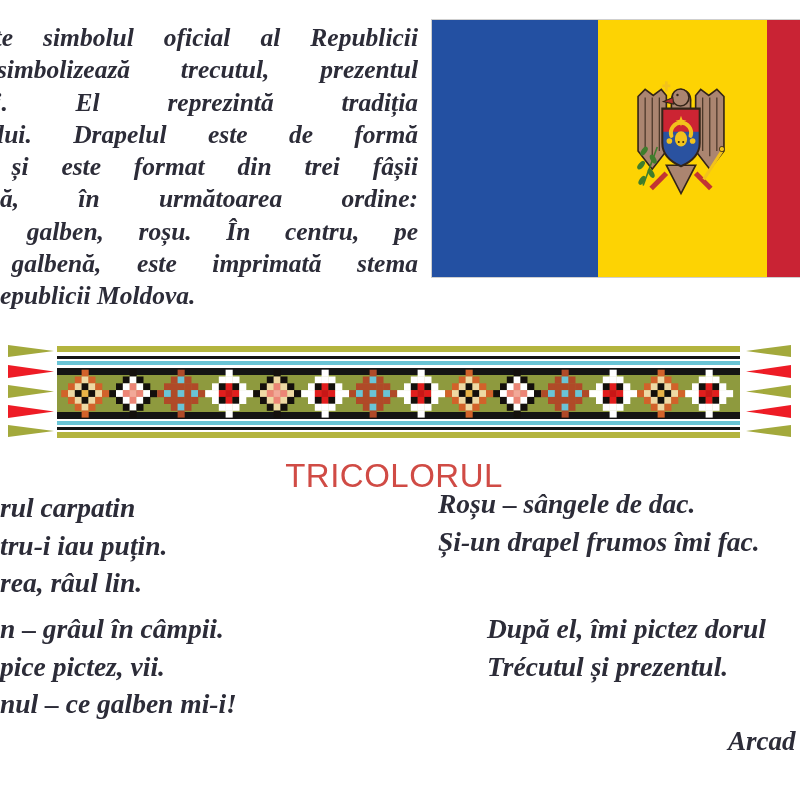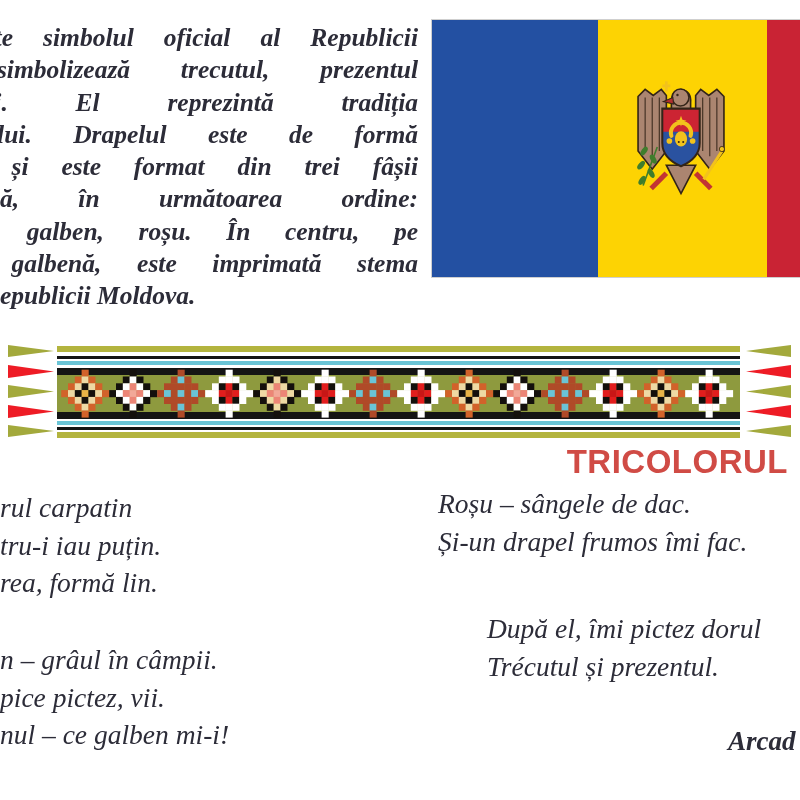--- a/index.html
+++ b/index.html
@@ -22,32 +22,32 @@
   .flag{
     position:absolute; left:432px; top:20px; width:368px; height:257px;
     display:flex; overflow:hidden; outline:1px solid #cfcfcf;
   }
   .flag .stripe{ height:100%; flex:0 0 auto; }
   .emblem{ position:absolute; left:201px; top:60px; width:96px; height:128px; }
 
   .bandwrap{ position:absolute; left:0; top:340px; width:800px; height:100px; }
 
   .title{
-    position:absolute; top:443px; left:0; width:788px; text-align:right;
-    font-family:"Liberation Sans", sans-serif; font-weight:bold;
+    position:absolute; top:457px; left:0; width:788px; text-align:center;
+    font-family:"Liberation Sans", sans-serif; font-weight:normal;
     font-size:33px; letter-spacing:0.5px;
   }
 
   .poem{
-    position:absolute; color:var(--ink); font-weight:normal; font-style:italic;
+    position:absolute; color:var(--ink); font-weight:bold; font-style:italic;
     font-size:27.5px; line-height:37.5px; white-space:nowrap;
   }
   .poem-left-1{ left:0;   top:489px; }
   .poem-right-1{ left:438px; top:485px; }
-  .poem-left-2{ left:0;   top:610px;margin-top:31px; }
+  .poem-left-2{ left:0;   top:610px; }
   .poem-right-2{ left:487px; top:610px; }
   .author{
     position:absolute; left:728px; top:726px; color:var(--ink);
     font-weight:bold; font-style:italic; font-size:27px; white-space:nowrap;font-family:Liberation Serif, serif;
   }
 </style>
 </head>
 <body style="--ink: #2c2c38; --em-brown: #ab8570; --em-dark: #332418; --em-red: #cc2433; --em-blue: #2a52a0; --em-yellow: #f2c21c; --em-green: #3f7d2c;">
 
 <div class="para">
@@ -477,21 +477,21 @@
       <rect x="705.6" y="63.699999999999996" width="7.1" height="7.1" fill="#ffffff"></rect>
       <rect x="712.4" y="63.699999999999996" width="7.1" height="7.1" fill="#ffffff"></rect>
       <rect x="705.6" y="70.5" width="7.1" height="7.1" fill="#ffffff"></rect>
     </svg></div>
 
 <div class="title" style="color: rgb(208, 75, 69);">TRICOLORUL</div>
 
 <div class="poem poem-left-1">
   <div>rul carpatin</div>
   <div>tru-i iau puțin.</div>
-  <div>rea, formă lin.</div>
+  <div>rea, râul lin.</div>
 </div>
 <div class="poem poem-right-1">
   <div>Roșu – sângele de dac.</div>
   <div>Și-un drapel frumos îmi fac.</div>
 </div>
 <div class="poem poem-left-2">
   <div>n – grâul în câmpii.</div>
   <div>pice pictez, vii.</div>
   <div>nul – ce galben mi-i!</div>
 </div>

